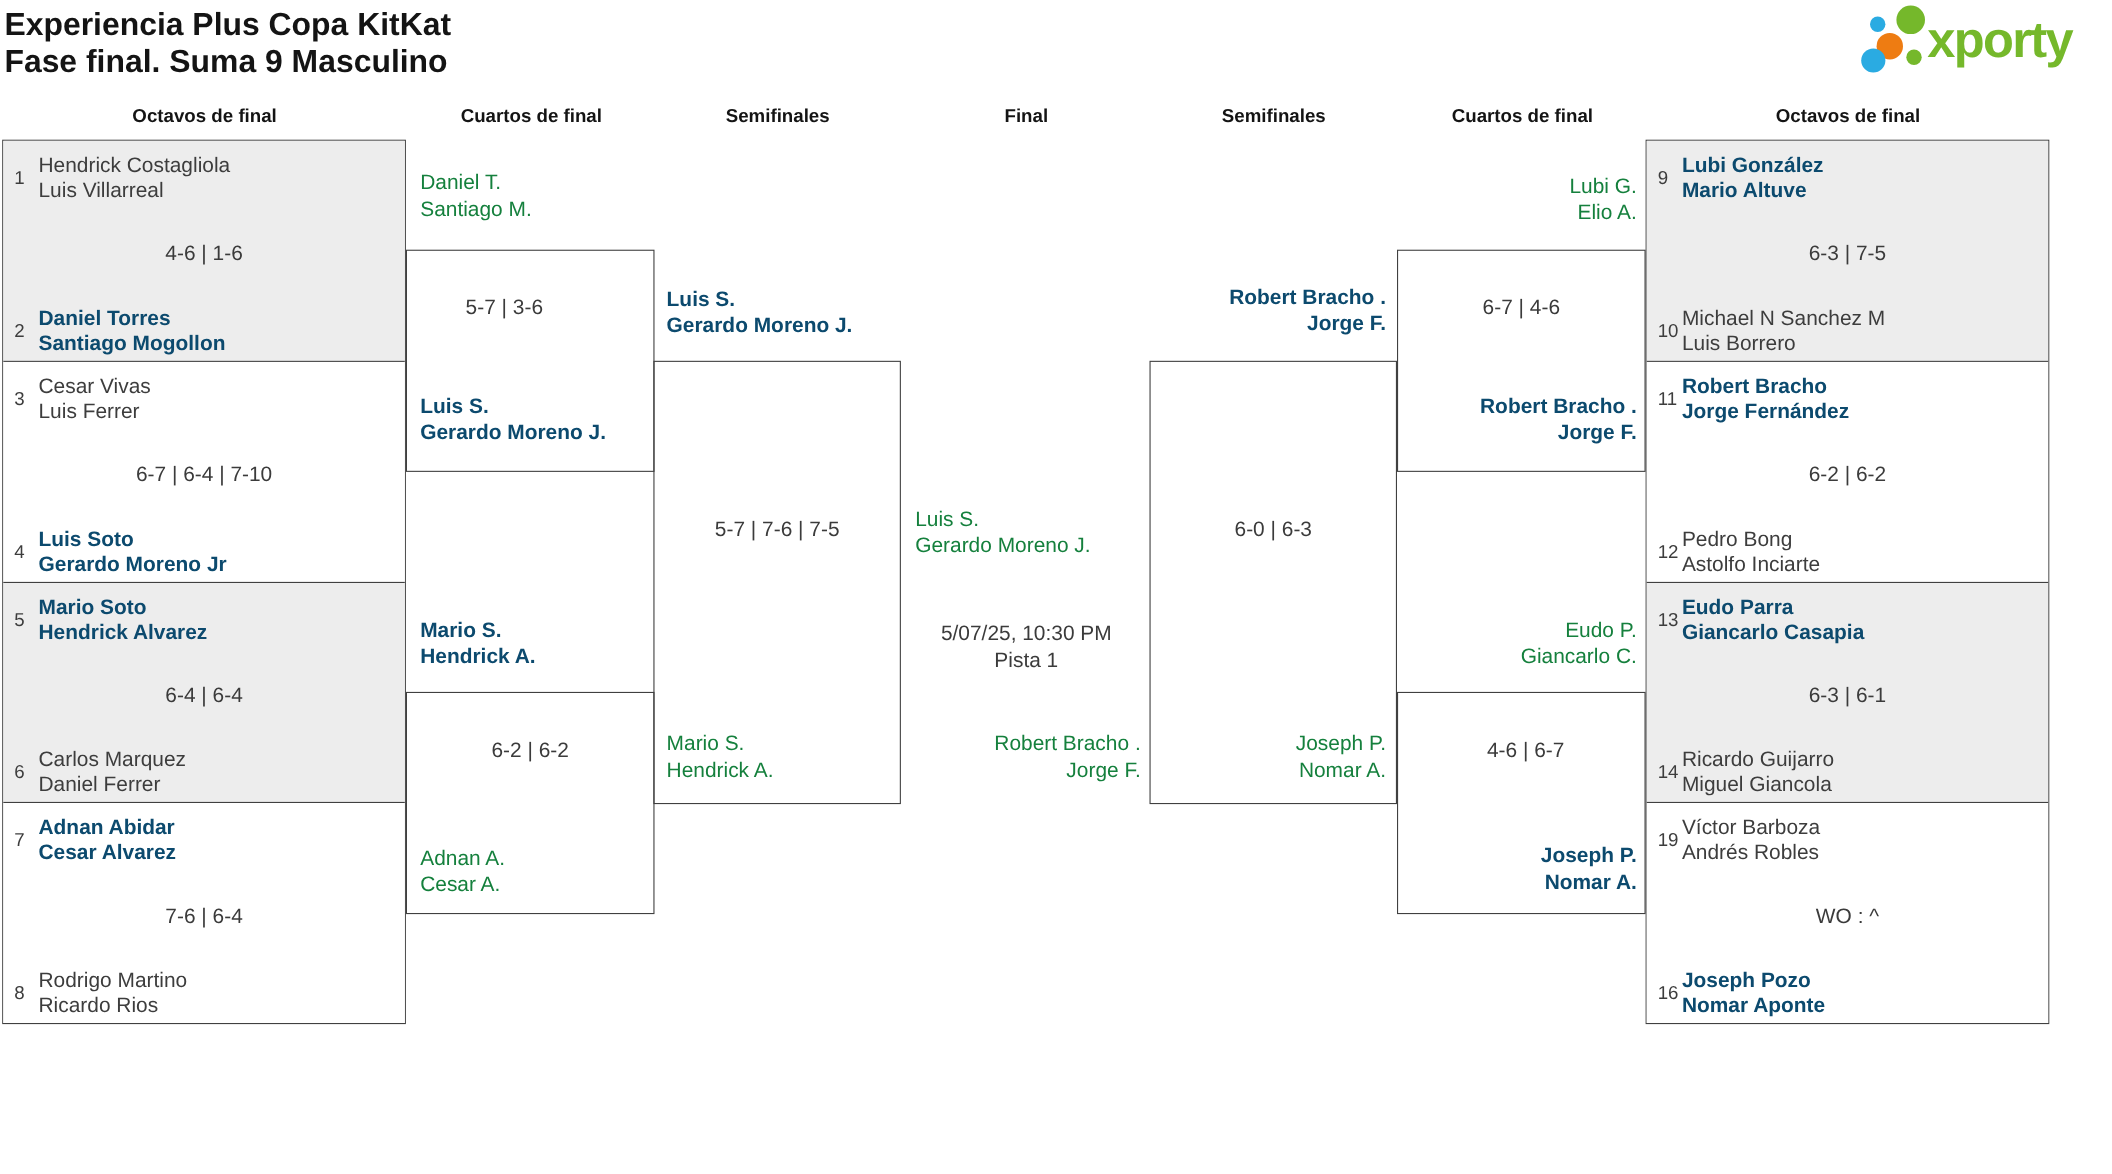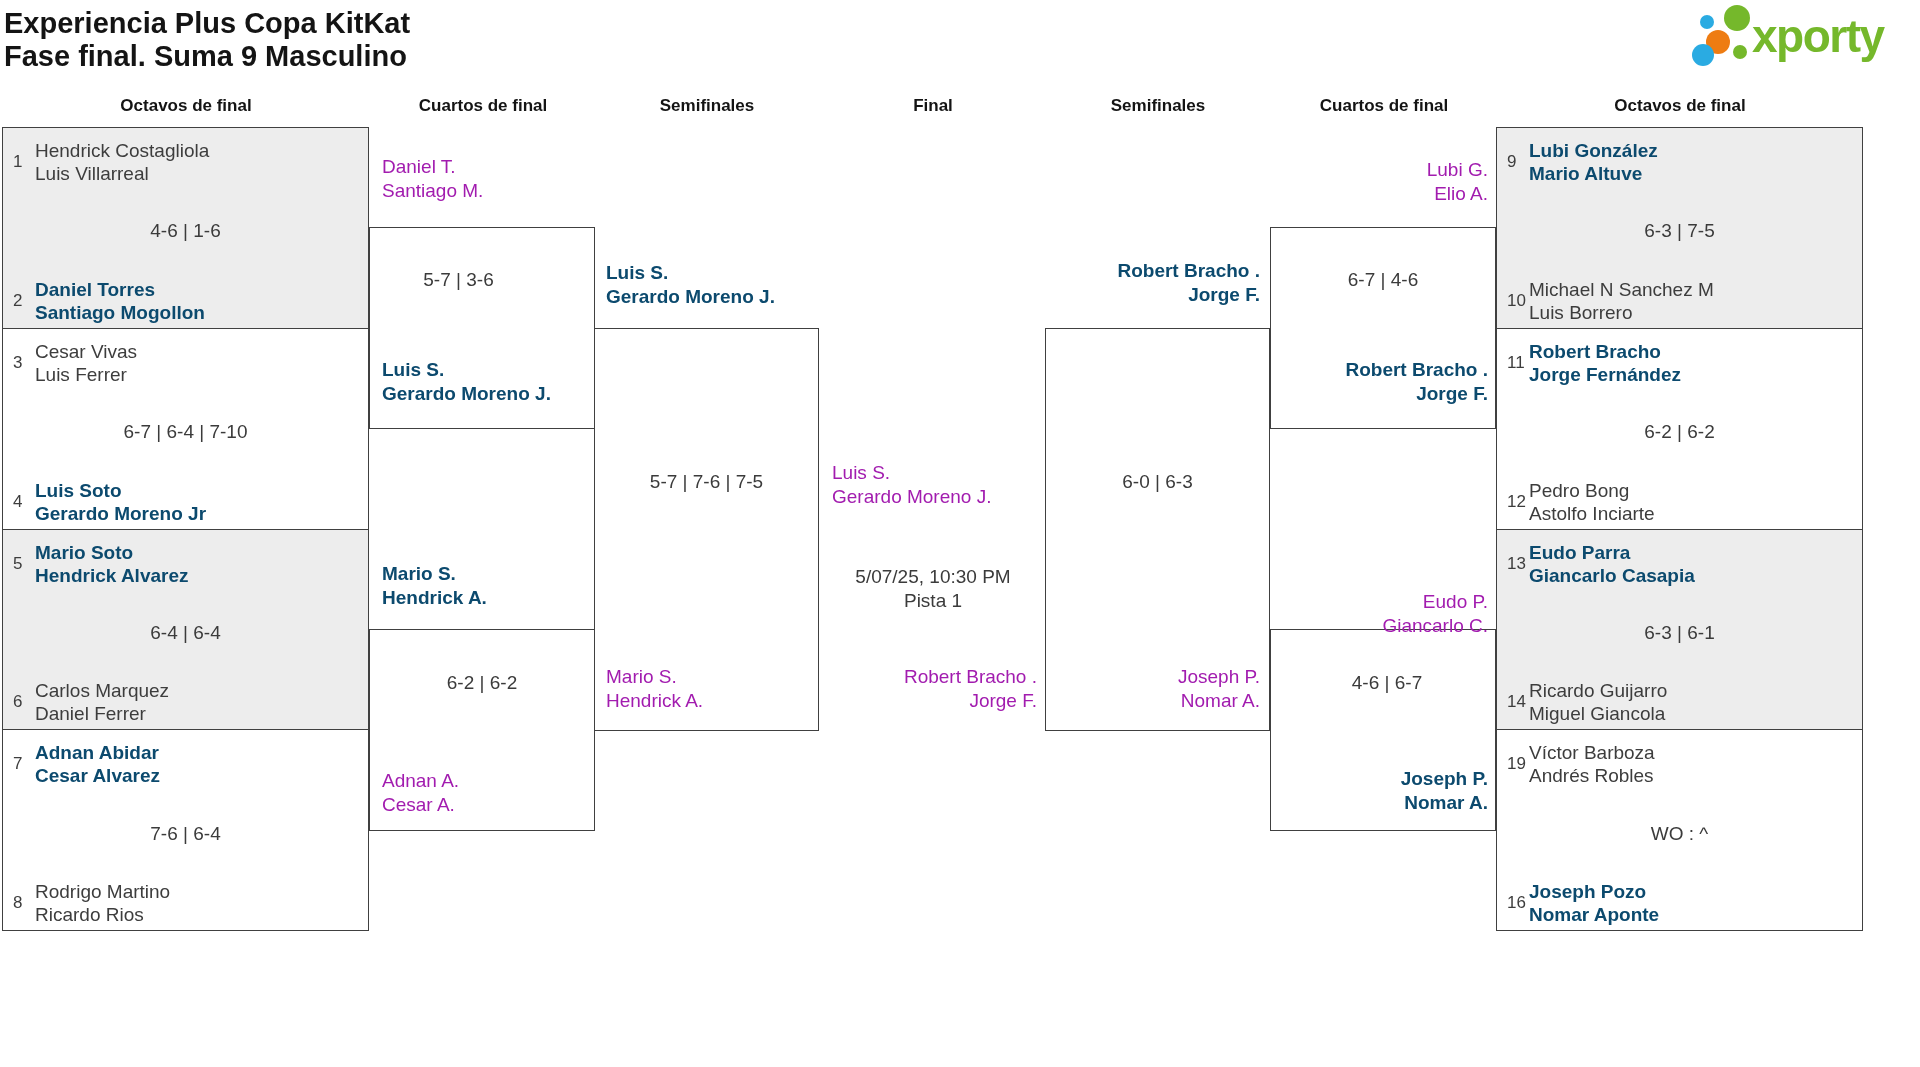--- a/index.html
+++ b/index.html
@@ -29,21 +29,21 @@
   .r16row:nth-child(odd) { background:#ededed; }
   .teamrow { display:flex; align-items:center; }
   .seed { width:22px; flex:0 0 22px; font-size:17px; color:#3d3d3d; }
   .names { font-size:19px; line-height:23px; color:#3d3d3d; }
   .score { text-align:center; font-size:19px; color:#3b3b3b; }
 
   
   .bx { border:1px solid #404040; background:transparent; }
 
   
-  .lbl { font-size:19px; line-height:24px; color:#a21caf; white-space:nowrap; }
+  .lbl { font-size:19px; line-height:24px; color:#15803d; white-space:nowrap; }
   .lbl.ra { text-align:right; white-space:normal; }
   .scl { font-size:19px; line-height:24px; color:#3b3b3b; text-align:center; }
   .w { font-weight:700; color:#0c4a6e; }
   #final-schedule { font-size:19px; line-height:24px; color:#3b3b3b; text-align:center; }
 </style>
 </head>
 <body>
 
 <div class="abs" id="title">
   <div>Experiencia Plus Copa KitKat</div>
@@ -269,21 +269,21 @@
 <div class="abs lbl ra" style="left:1270px;top:158px;width:218px">
   <div>Lubi G.</div>
   <div>Elio A.</div>
 </div>
 <div class="abs scl" style="left:1270px;top:268px;width:226px">6-7 | 4-6</div>
 <div class="abs lbl ra w" style="left:1270px;top:358px;width:218px">
   <div>Robert Bracho .</div>
   <div>Jorge F.</div>
 </div>
 
-<div class="abs lbl ra" style="left:1270px;top:590px;width:218px">
+<div class="abs lbl ra" style="left:1270px;top:562px;width:218px">
   <div>Eudo P.</div>
   <div>Giancarlo C.</div>
 </div>
 <div class="abs scl" style="left:1270px;top:671px;width:234px">4-6 | 6-7</div>
 <div class="abs lbl ra w" style="left:1270px;top:767px;width:218px">
   <div>Joseph P.</div>
   <div>Nomar A.</div>
 </div>
 
 </body></html>

